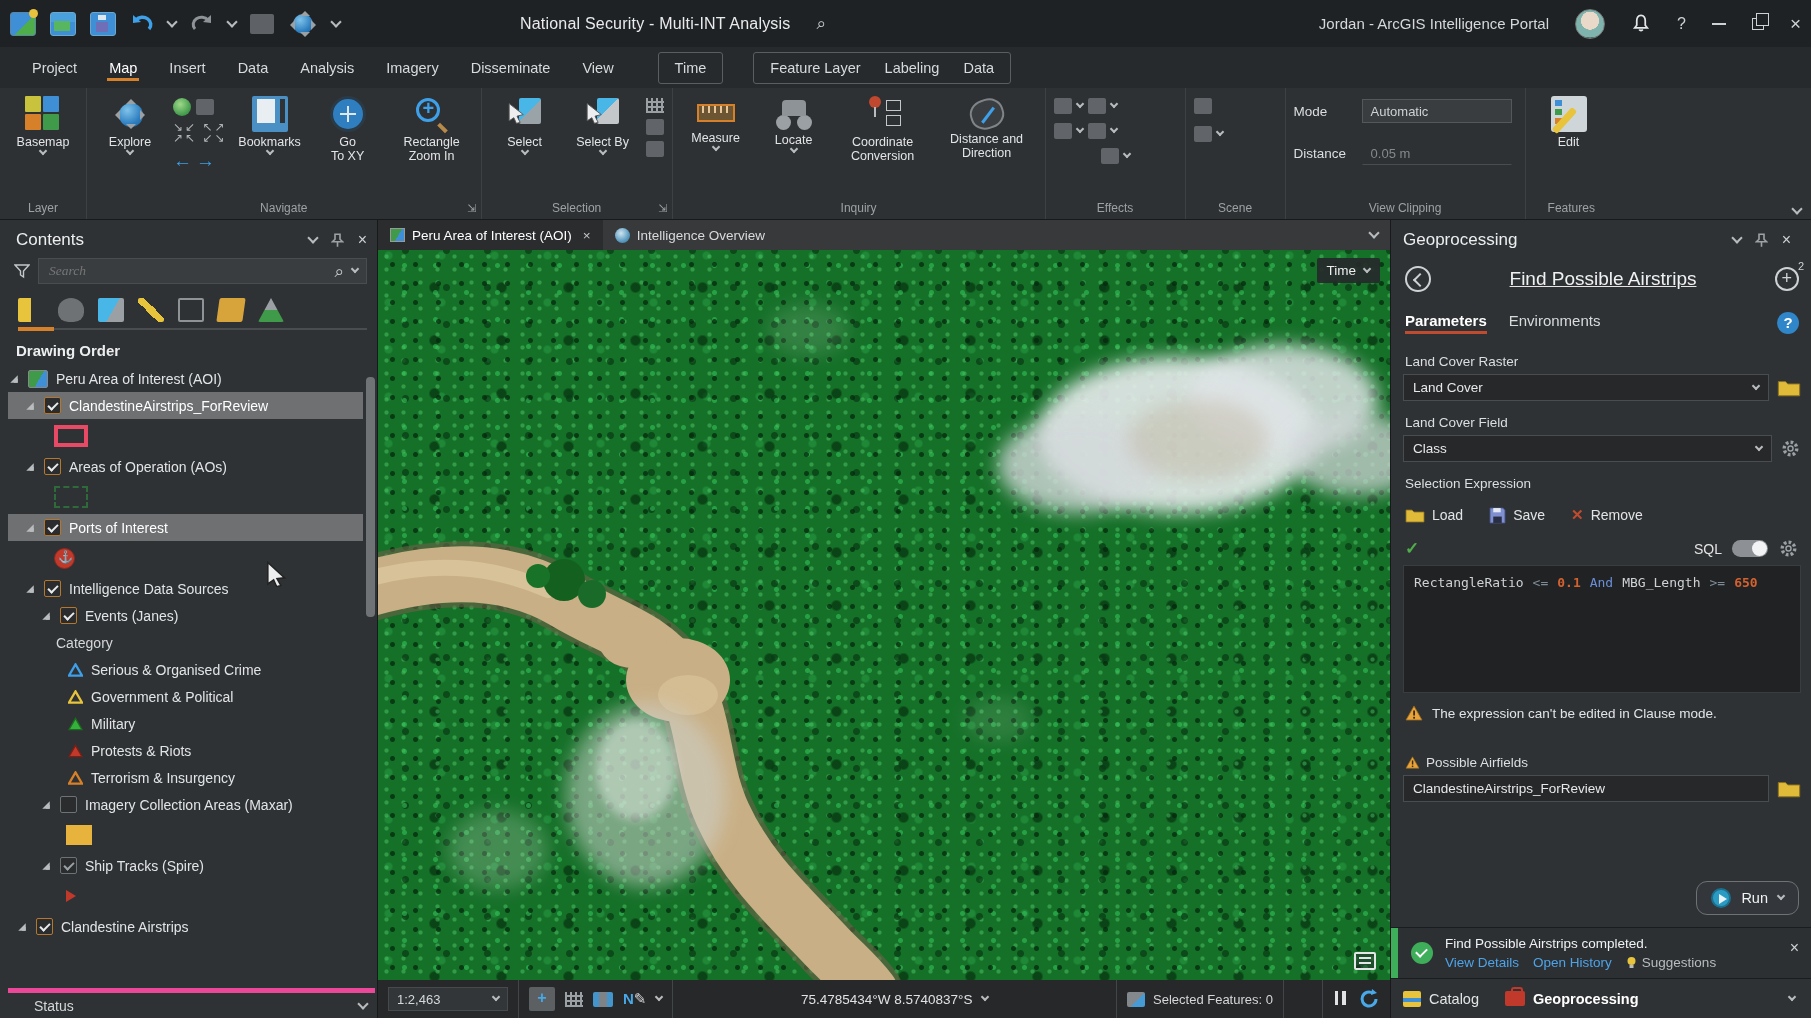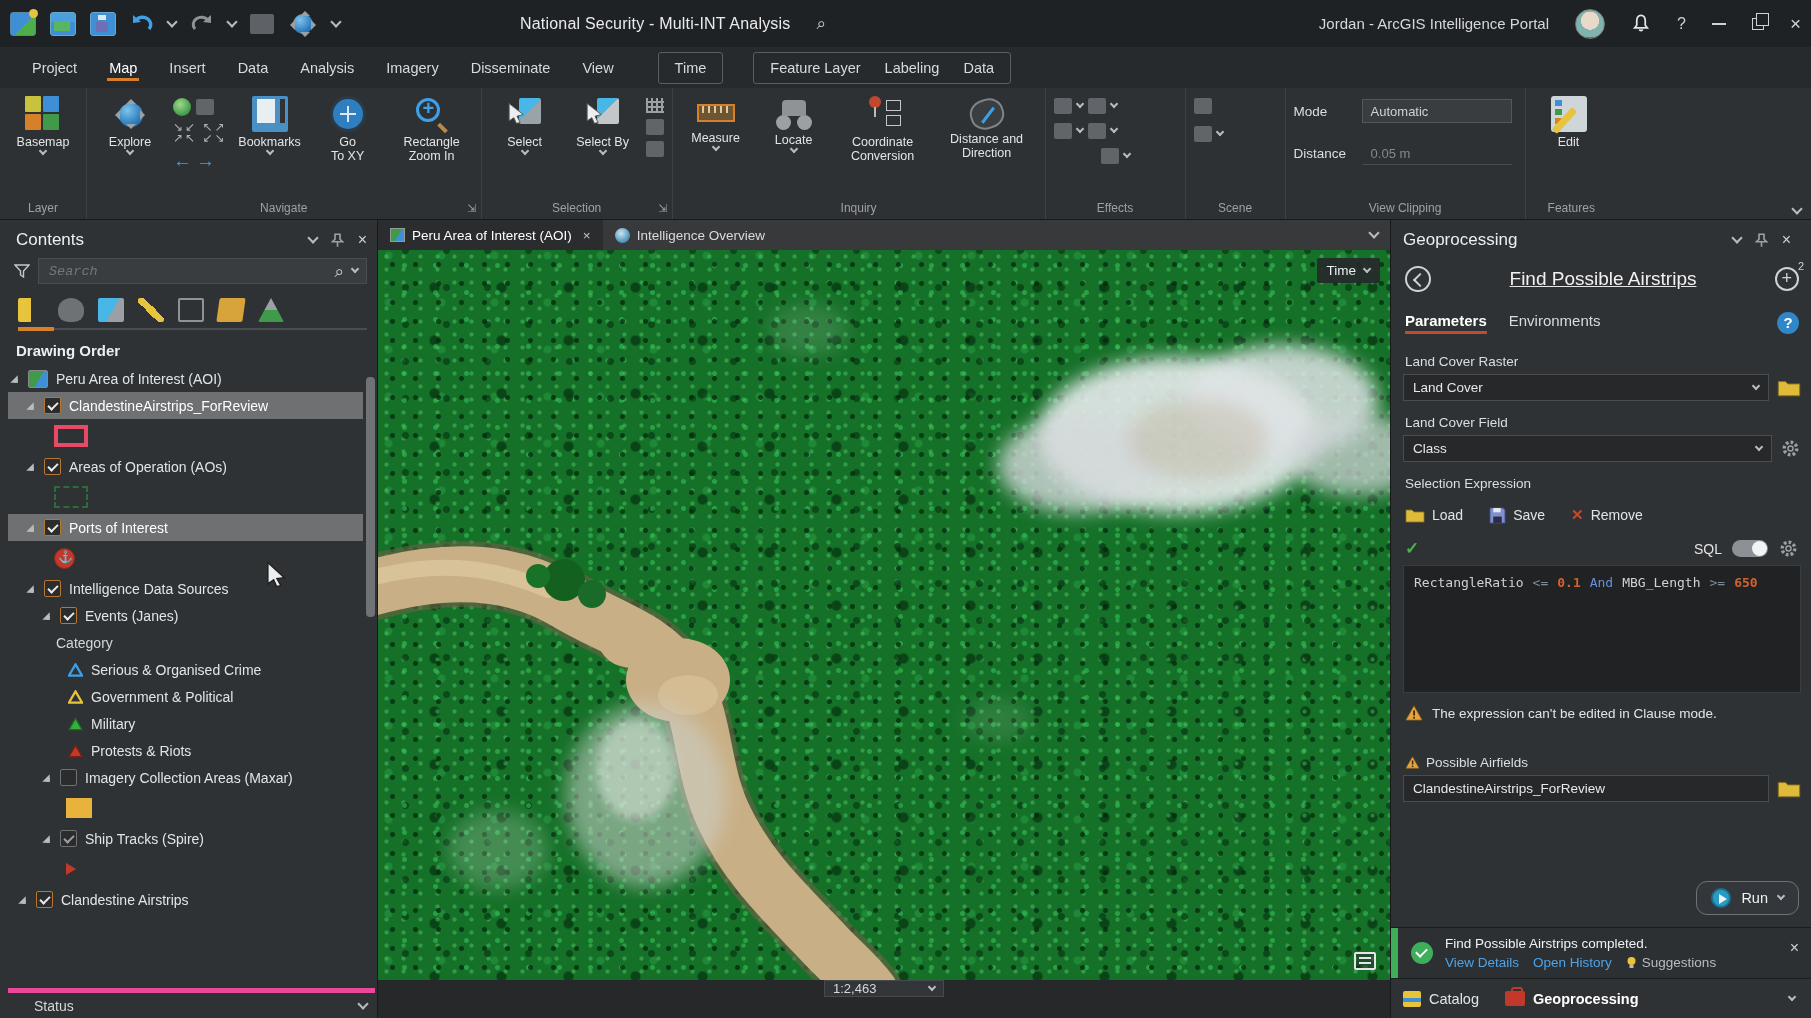--- a/index.html
+++ b/index.html
@@ -98,21 +98,21 @@
   .main { display:flex; height:798px; }
 
   
   .contents { width:378px; background:#2f3234; border-right:1px solid #17191a; display:flex; flex-direction:column; padding:6px 0 0 8px; }
   .panel-head { display:flex; align-items:center; padding:4px 10px 6px 8px; }
   .panel-head .pt { font-size:17px; color:#eceeef; }
   .panel-tools { margin-left:auto; display:flex; gap:14px; align-items:center; color:#9ea1a4; }
   .searchrow { display:flex; align-items:center; gap:8px; padding:2px 10px 8px 6px; }
   .funnel { width:16px; height:16px; }
   .searchbox { flex:1; height:26px; background:#3a3d40; border:1px solid #4a4d50; display:flex; align-items:center; padding:0 8px; gap:8px; }
-  .searchbox input { flex:1; background:transparent; border:none; outline:none; color:#cfd2d4; font-style:italic; font-size:13.5px; font-family:Liberation Mono, monospace; }
+  .searchbox input { flex:1; background:transparent; border:none; outline:none; color:#cfd2d4; font-style:italic; font-size:13.5px; font-family:Liberation Serif, serif; }
   .mag { color:#cfd2d4; font-size:17px; line-height:1; }
   .ctabs { display:flex; gap:14px; padding:6px 10px 0 10px; align-items:flex-end; }
   .ctab-ic { width:26px; height:24px; border-radius:2px; }
   .ctabs-underline { height:2px; background:#4a4d50; margin:6px 10px 0 10px; position:relative; }
   .ctabs-underline:after { content:""; position:absolute; left:0; top:-1px; width:36px; height:4px; background:#d7802a; }
   .dorder { font-size:15px; font-weight:bold; color:#eceeef; padding:12px 10px 6px 8px; }
   .tree { flex:1; overflow:hidden; position:relative; padding-right:14px; }
   .trow { display:flex; align-items:center; height:27px; gap:8px; color:#e2e4e6; font-size:14px; position:relative; }
   .trow.sel { background:#6e7072; color:#fff; }
   .twist { width:0; height:0; border-left:6px solid transparent; border-top:6px solid transparent; border-right:6px solid #b9bcbe; border-bottom:6px solid #b9bcbe; transform:scale(.62); }
@@ -153,21 +153,21 @@
       radial-gradient(circle, rgba(92,220,120,.4) 0 1.6px, transparent 2.6px),
       radial-gradient(circle, rgba(2,30,8,.55) 0 4px, transparent 6px),
       radial-gradient(circle, rgba(40,160,70,.5) 0 3px, transparent 5px);
     background-size: 23px 19px, 31px 27px, 41px 37px, 17px 13px, 67px 53px, 53px 47px;
     background-position: 3px 5px, 11px 2px, 7px 19px, 0 0, 23px 11px, 37px 29px;
   }
   .map-svg { position:absolute; inset:0; }
   .timebtn { position:absolute; top:8px; right:10px; background:rgba(38,41,43,.92); color:#eceeef; font-size:13.5px; padding:5px 10px; display:flex; gap:8px; align-items:center; border-radius:2px; }
   .map-msg-ic { position:absolute; right:14px; bottom:10px; width:22px; height:18px; border:2px solid #e4e6e8; border-radius:2px; background:rgba(40,44,46,.5); }
   .map-msg-ic:after { content:""; position:absolute; left:3px; top:3px; right:3px; height:2px; background:#e4e6e8; box-shadow:0 5px 0 #e4e6e8; }
-  .mapstatus { height:38px; background:#26282a; display:flex; align-items:center; gap:10px; padding:0 10px; color:#d5d7d9; font-size:13px;flex-direction:column; }
+  .mapstatus { height:38px; background:#26282a; display:flex; align-items:center; gap:10px; padding:0 10px; color:#d5d7d9; font-size:13px; }
   .scalebox { width:120px; height:24px; background:#333639; border:1px solid #474a4d; display:flex; align-items:center; padding:0 8px; }
   .scalebox .chev { margin-left:auto; }
   .msbtn { width:26px; height:24px; background:#5c6063; border-radius:2px; position:relative; }
   .msbtn.plain { background:transparent; }
   .msbtn .bluePlus { position:absolute; inset:0; color:#49a8e8; font-weight:bold; font-size:16px; text-align:center; line-height:22px; }
   .grid-ic { width:18px; height:15px; background:repeating-linear-gradient(0deg,#9aa0a4 0 2px,transparent 2px 5px), repeating-linear-gradient(90deg,#9aa0a4 0 2px,transparent 2px 5px); }
   .snap-ic { width:20px; height:15px; background:linear-gradient(90deg,#49a8e8 0 6px, #8d9397 6px 14px, #49a8e8 14px); opacity:.85; border-radius:2px; }
   .north-ic { color:#49a8e8; font-weight:bold; font-size:15px; }
   .north-ic span { color:#d5d7d9; font-weight:normal; }
   .coords { margin:0 auto; display:flex; gap:10px; align-items:center; font-size:13.5px; color:#e0e2e4; }
@@ -577,20 +577,26 @@
               <polygon points="8,1 15,13 1,13" fill="#35b03a" stroke="#1c6b20" stroke-width="1.4"></polygon>
             </svg>
           <span>Military</span>
         </div>
         <div class="trow" style="padding-left:60px">
           <svg class="legtri" viewBox="0 0 16 14">
               <polygon points="8,1 15,13 1,13" fill="#c0392b" stroke="#7c1f15" stroke-width="1.4"></polygon>
             </svg>
           <span>Protests &amp; Riots</span>
         </div>
+        <div class="trow" style="padding-left:60px">
+          <svg class="legtri" viewBox="0 0 16 14">
+              <polygon points="8,1 15,13 1,13" fill="none" stroke="#d7802a" stroke-width="2.4"></polygon>
+            </svg>
+          <span>Terrorism &amp; Insurgency</span>
+        </div>
         <div class="trow" style="padding-left:32px">
           <span class="twist"></span>
           <span class="cbx gray empty"></span>
           <span>Imagery Collection Areas (Maxar)</span>
         </div>
         <div class="symrow">
             <span class="sym-square-yellow"></span>
           </div>
         <div class="trow" style="padding-left:32px">
           <span class="twist"></span>

